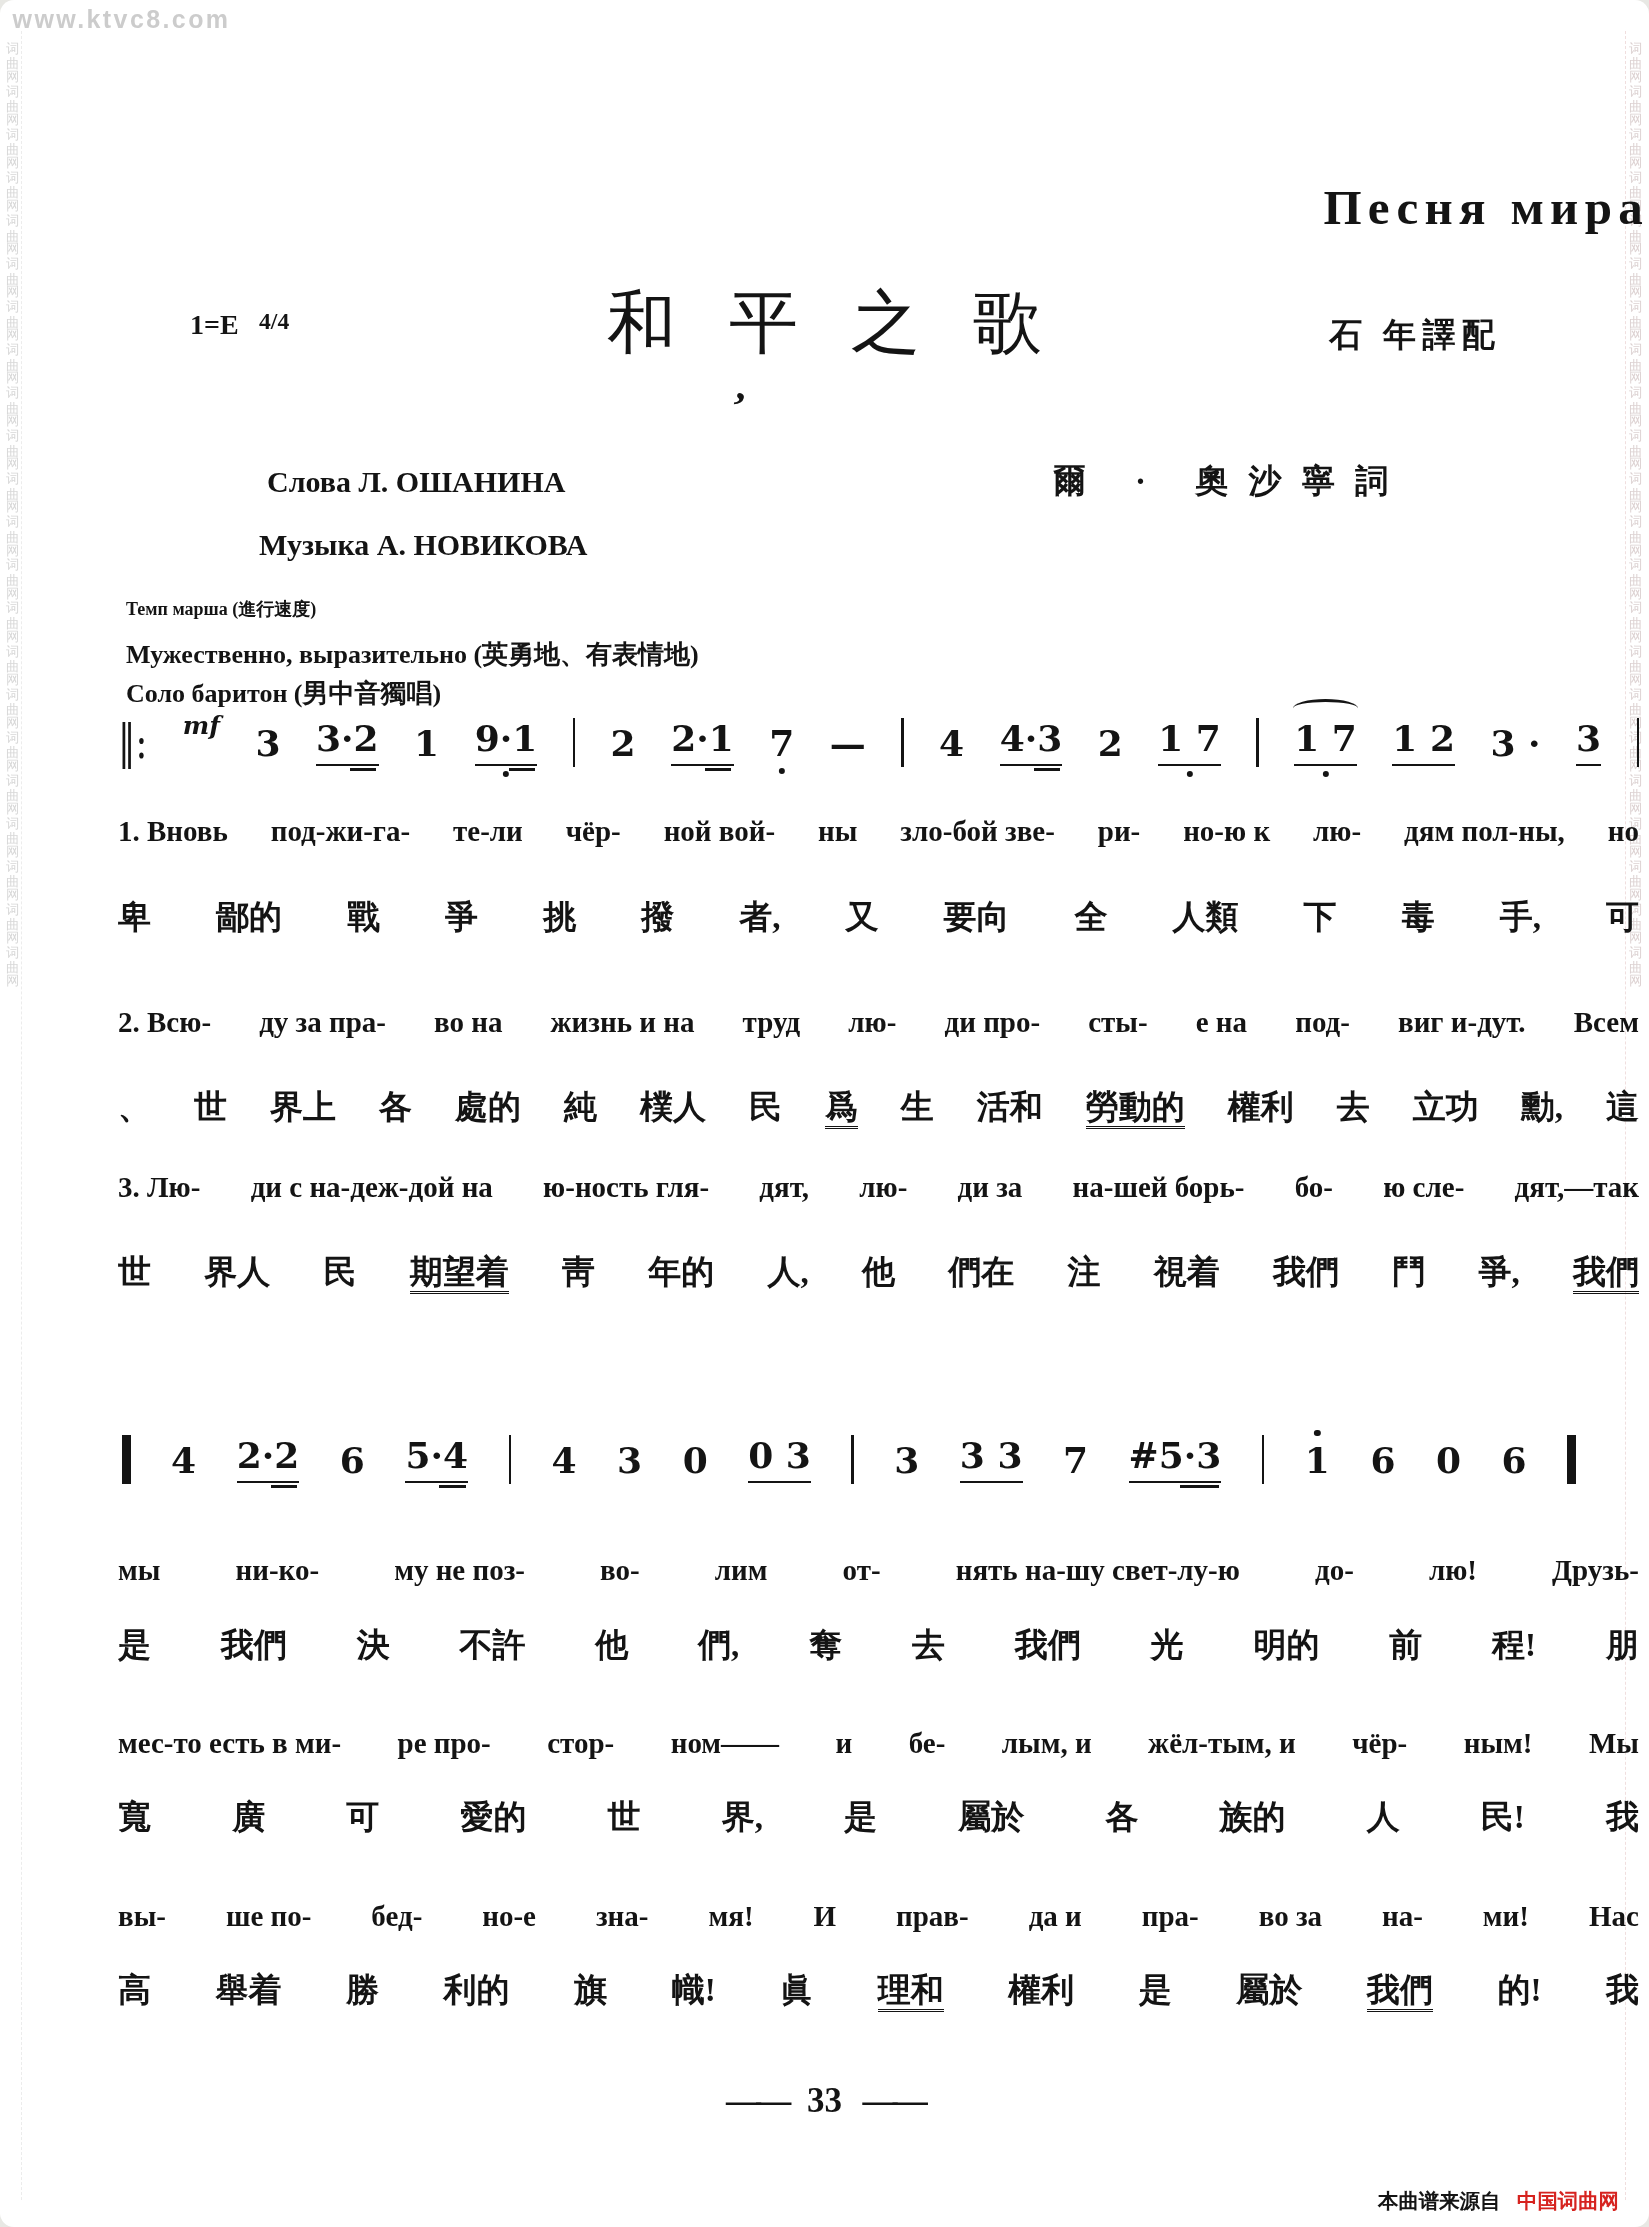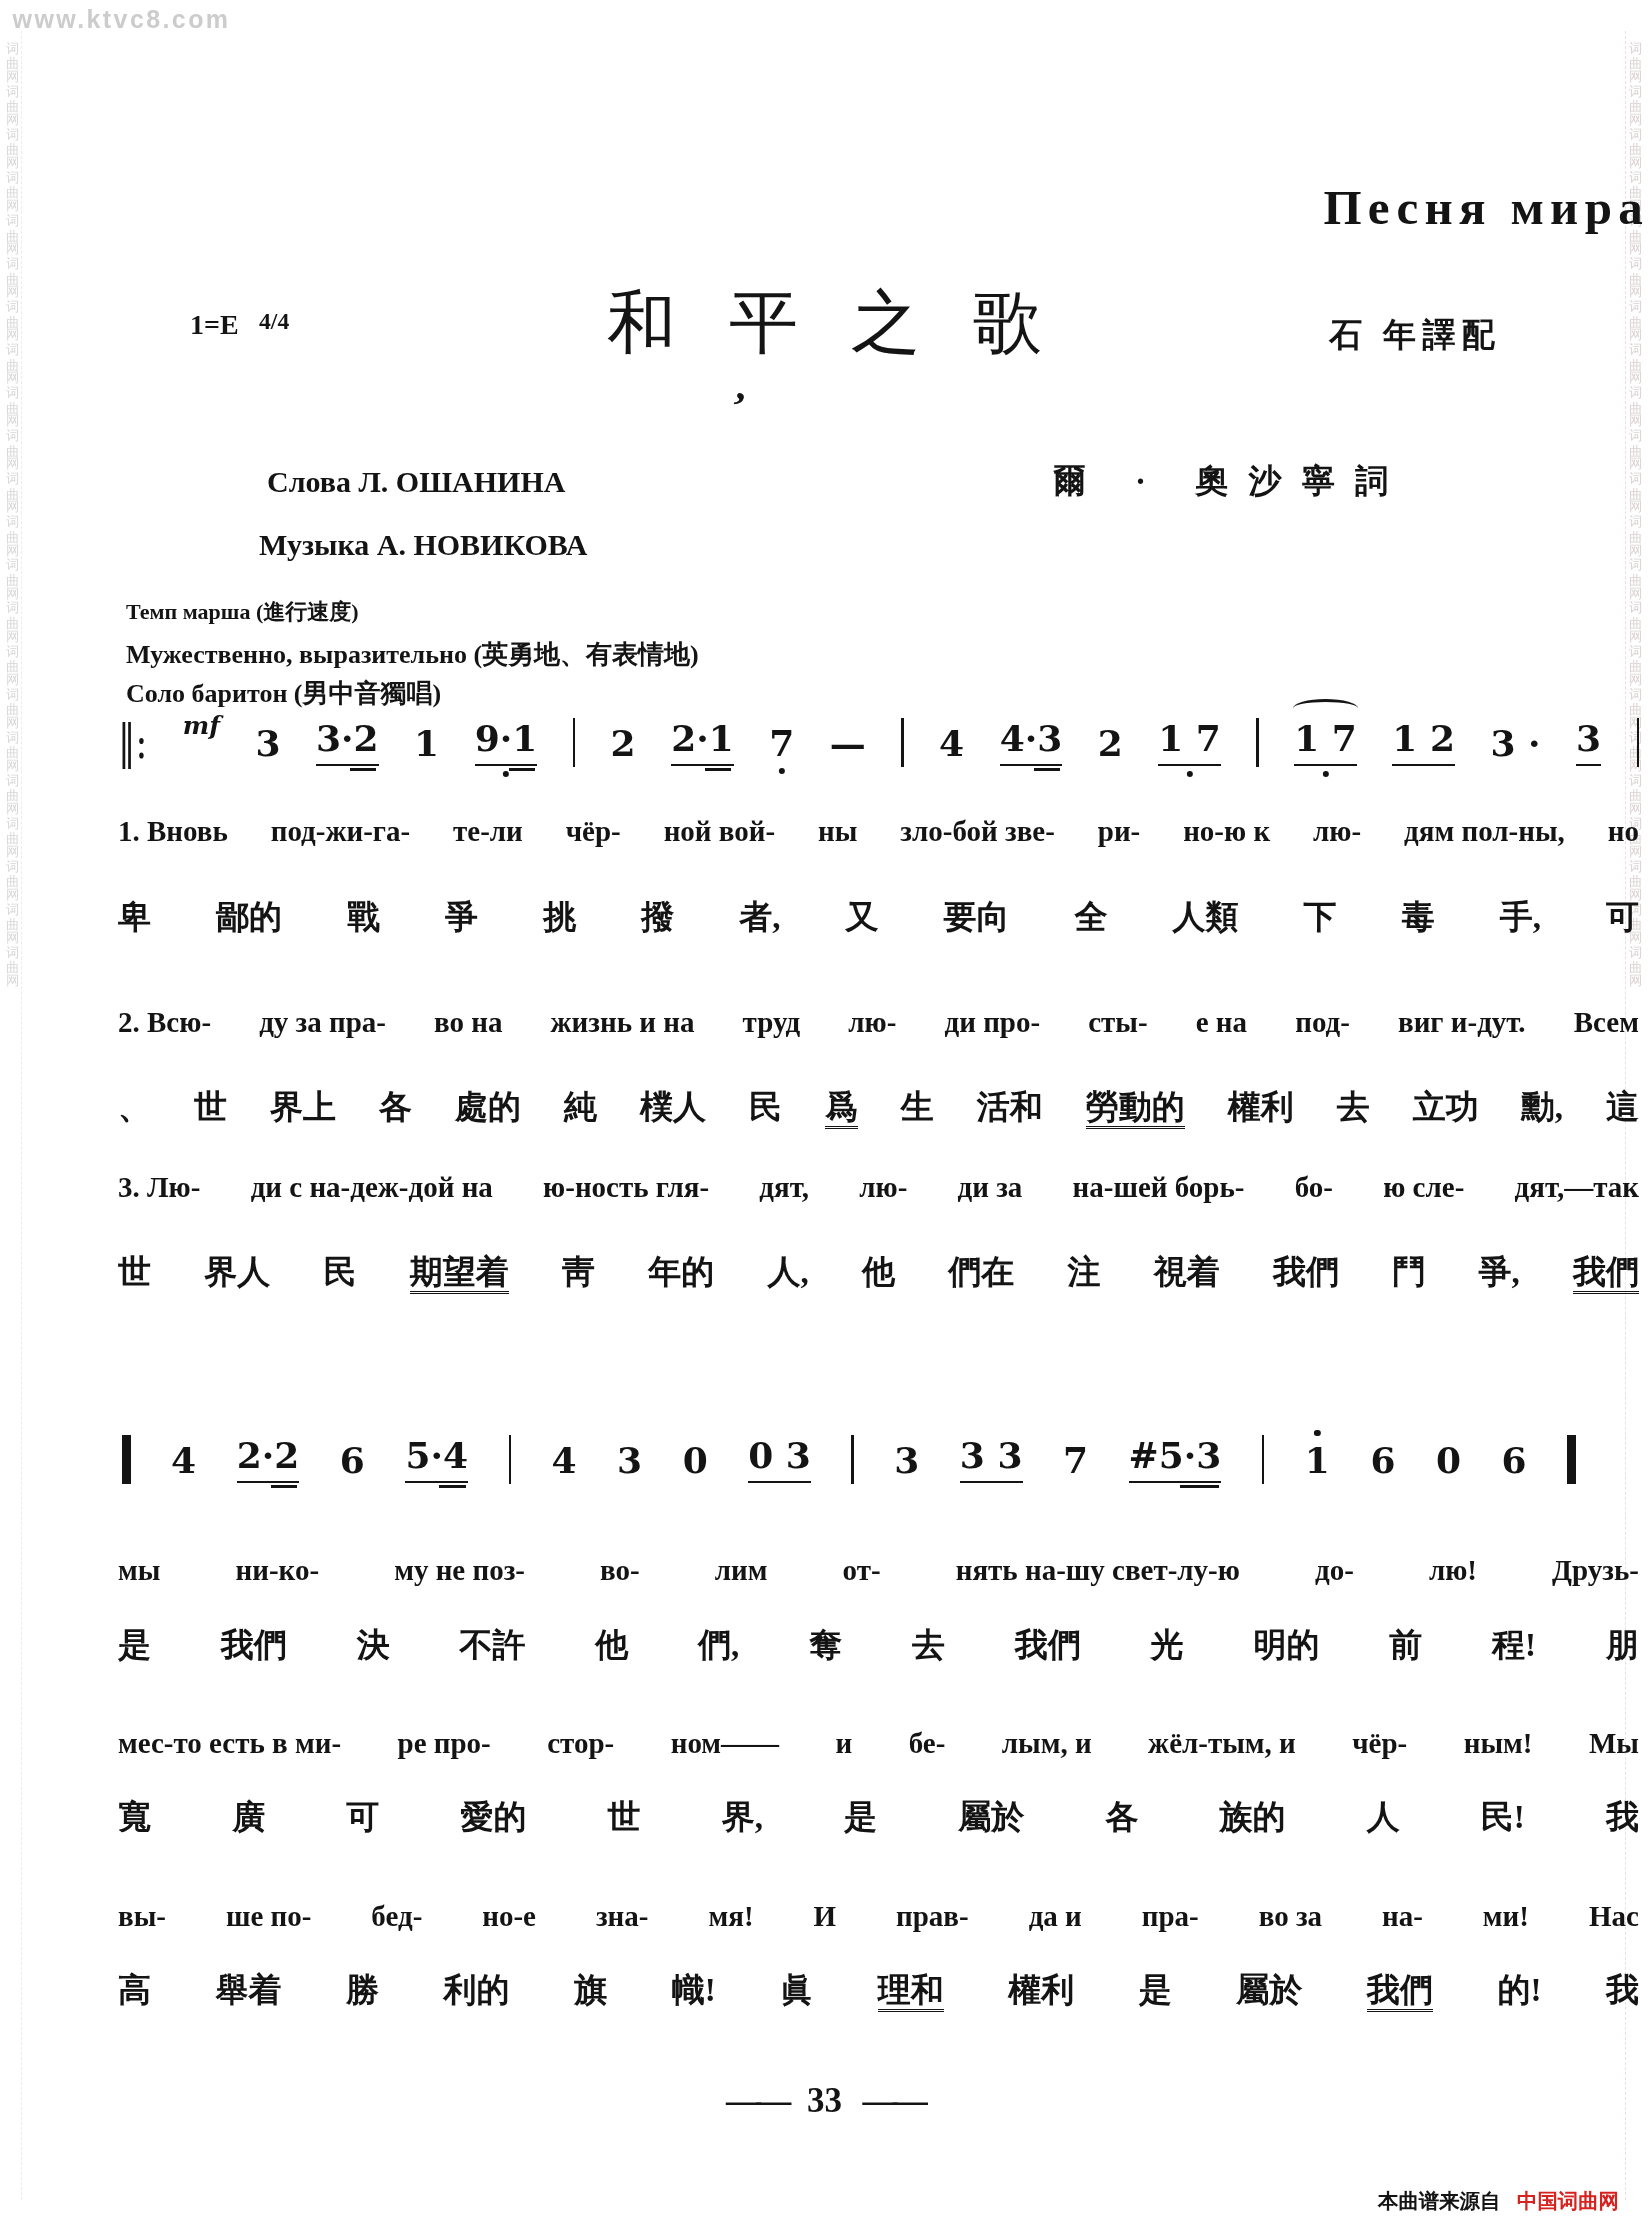--- a/index.html
+++ b/index.html
@@ -1,17 +1,17 @@
 <!DOCTYPE html>
 <html style="font-size:12.6px"><head>
 <meta charset="utf-8">
 <style>
   html,body{margin:0;padding:0;background:#e8e8e4;}
   .page{position:relative;width:1649px;height:2227px;background:#ffffff;overflow:hidden;
-        font-family:"Liberation Serif","DejaVu Serif",serif;color:#141414;}
+        font-family:"Liberation Serif","DejaVu Serif",serif;color:#141414;border-radius:14px;}
   
   .edge{position:absolute;top:31px;height:2169px;writing-mode:vertical-rl;
         font-size:13.4px;letter-spacing:5.5px;color:#d8d8d8;white-space:nowrap;overflow:hidden;}
   .edge-left{left:3.1px;border-right:0.8px dashed #ececec;}
   .edge-right{right:4.7px;border-left:0.8px dashed #f0dede;color:#ddd2d2;}
   
   .wm-top{position:absolute;left:12.6px;top:4.7px;font-family:"Liberation Sans","DejaVu Sans",sans-serif;
           font-size:25px;font-weight:700;color:#cccccc;letter-spacing:2.4px;}
   
   .title-ru{position:absolute;left:0;top:179px;width:100%;text-align:right;
@@ -21,21 +21,21 @@
   .keysig{position:absolute;left:190px;top:308px;font-size:28px;font-weight:700;}
   .keysig .ts{font-size:23.6px;vertical-align:4.7px;margin-left:20.4px;}
   .translator{position:absolute;right:148px;top:313px;font-size:33px;font-weight:700;letter-spacing:6.3px;}
   .ink{position:absolute;left:731px;top:382px;font-size:41px;font-weight:700;transform:rotate(14deg);}
   
   .credit-ru1{position:absolute;left:259px;top:465px;font-size:30px;font-weight:700;margin-left:8px;}
   .credit-ru2{position:absolute;left:259px;top:528px;font-size:30px;font-weight:700;}
   .credit-zh1{position:absolute;left:1053px;top:459px;font-size:33px;font-weight:700;letter-spacing:20.4px;}
   .credit-zh2{position:absolute;left:1053px;top:522px;font-size:33px;font-weight:700;letter-spacing:20.4px;}
   
-  .tempo1{position:absolute;left:126px;top:597px;font-size:22px;font-weight:700;}
+  .tempo1{position:absolute;left:126px;top:597px;font-size:18px;font-weight:700;}
   .tempo2{position:absolute;left:126px;top:637px;font-size:26px;font-weight:700;}
   .tempo3{position:absolute;left:126px;top:676px;font-size:26px;font-weight:700;}
   
   .mline{position:absolute;display:flex;justify-content:space-between;align-items:center;
          font-family:"DejaVu Serif",serif;font-weight:700;font-size:36px;}
   .mline1{left:118px;top:707px;width:1521px;height:71px;}
   .mline2{left:122px;top:1424px;width:1454px;height:71px;}
   .tok{position:relative;line-height:1;display:inline-block;}
   .u1{border-bottom:2.4px solid #141414;padding-bottom:8px;}
   .u2::before{content:"";position:absolute;right:2.4px;bottom:-7px;width:42%;height:2.4px;background:#141414;}

